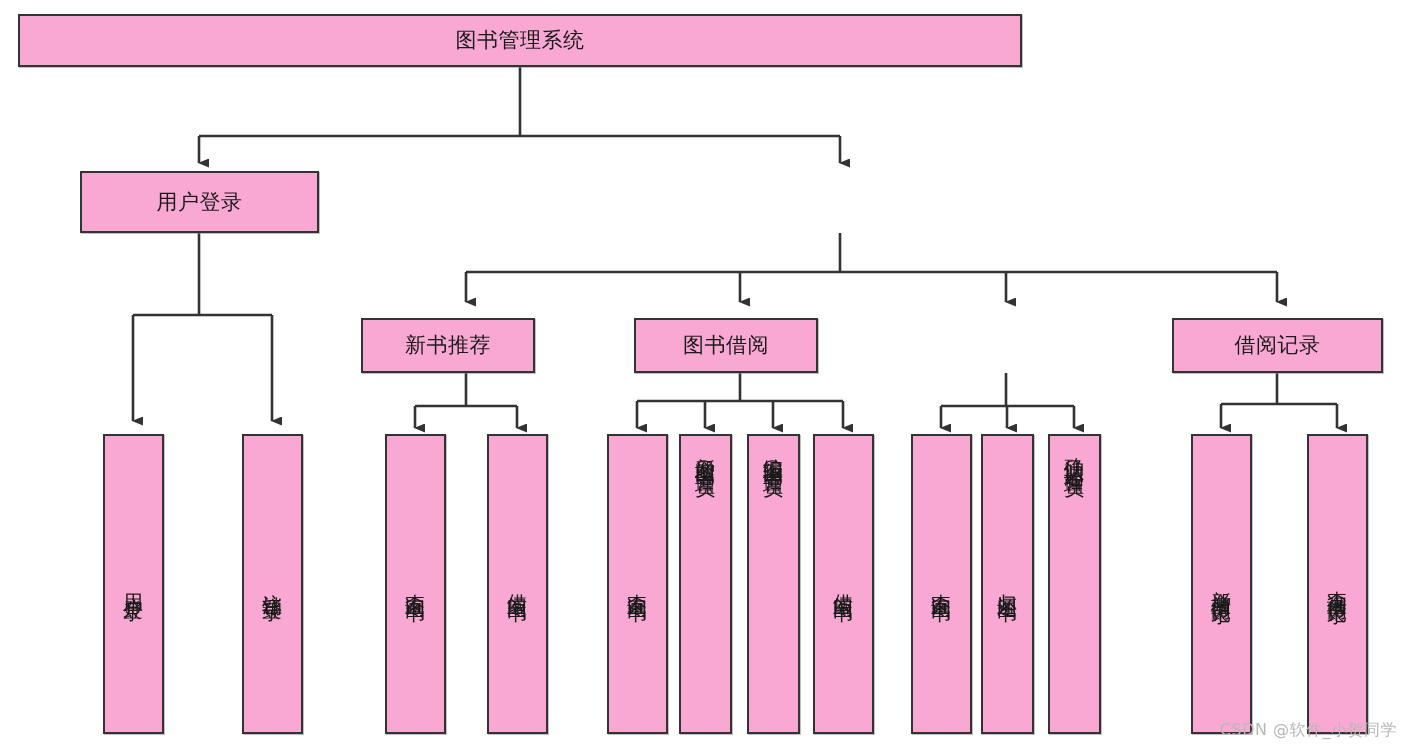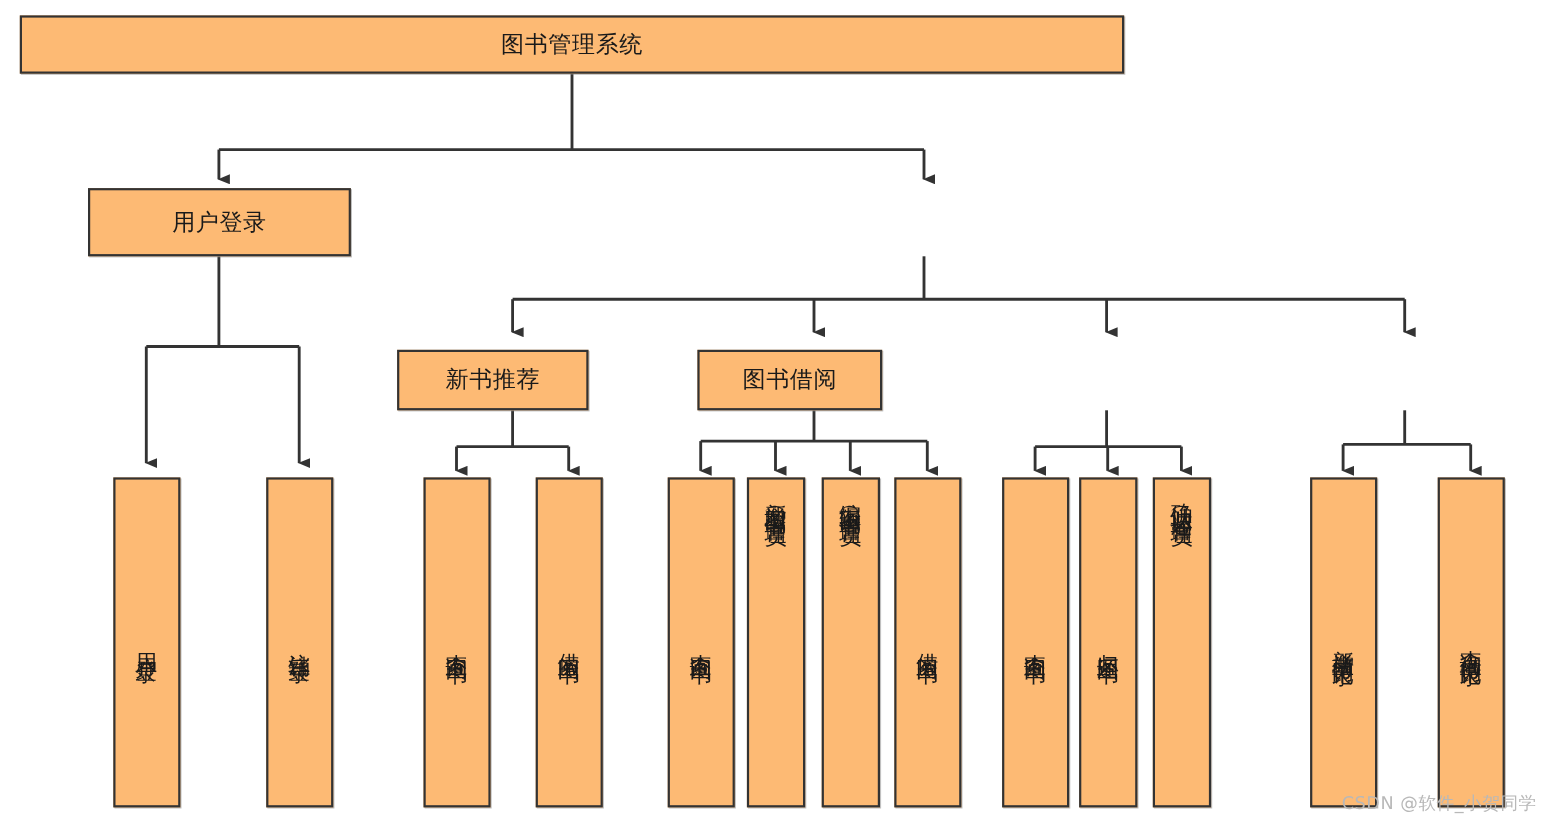--- a/index.html
+++ b/index.html
@@ -23,21 +23,21 @@
     position: absolute;
     left: 0;
     top: 0;
     width: 1405px;
     height: 747px;
     pointer-events: none;
   }
   .node {
     position: absolute;
     box-sizing: border-box;
-    background: #fdba74;
+    background: #f9a8d4;
     border: 2px solid #333333;
     box-shadow: 1px 1px 0 rgba(140,140,140,0.55);
     display: flex;
     align-items: center;
     justify-content: center;
   }
   .node-label {
     font-size: 21px;
     line-height: 1.18;
     letter-spacing: 0.5px;
@@ -140,25 +140,28 @@
 
   <div class="node horizontal" style="left:80px; top:171px; width:239px; height:62px;">
     <span class="node-label">用户登录</span>
   </div>
 
 
   <div class="node horizontal" style="left:361px; top:318px; width:174px; height:55px;">
     <span class="node-label">新书推荐</span>
   </div>
 
-  <div class="node horizontal" style="left:634px; top:318px; width:168px; height:55px;">
+  <div class="node horizontal" style="left:634px; top:318px; width:184px; height:55px;">
     <span class="node-label">图书借阅</span>
   </div>
 
 
+  <div class="node horizontal" style="left:1172px; top:318px; width:211px; height:55px;">
+    <span class="node-label">借阅记录</span>
+  </div>
 
   <div class="node vertical centered" style="left:103px; top:434px; width:61px; height:300px;">
     <span class="node-label">用户登录</span>
   </div>
 
   <div class="node vertical centered" style="left:242px; top:434px; width:61px; height:300px;">
     <span class="node-label">注销登录</span>
   </div>
 
   <div class="node vertical centered" style="left:385px; top:434px; width:61px; height:300px;">

